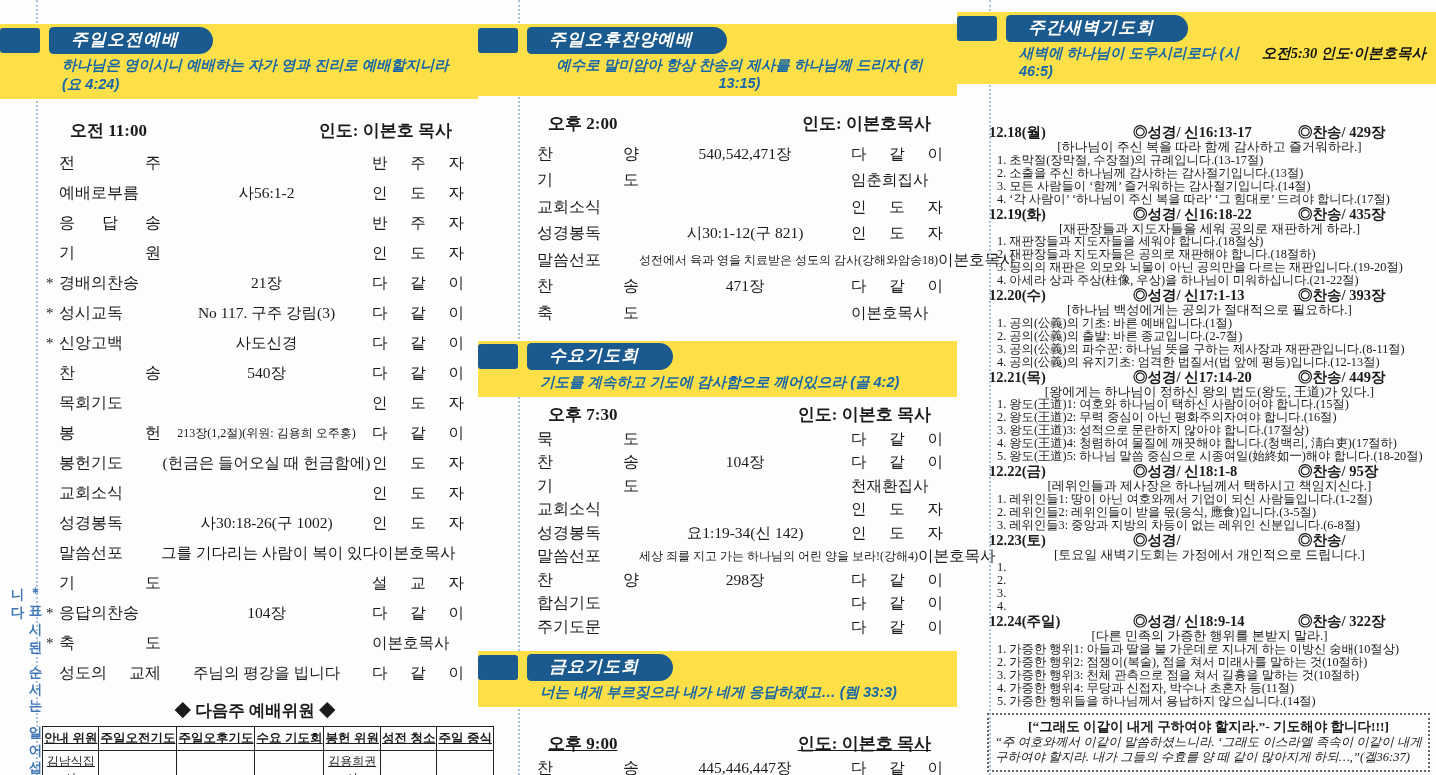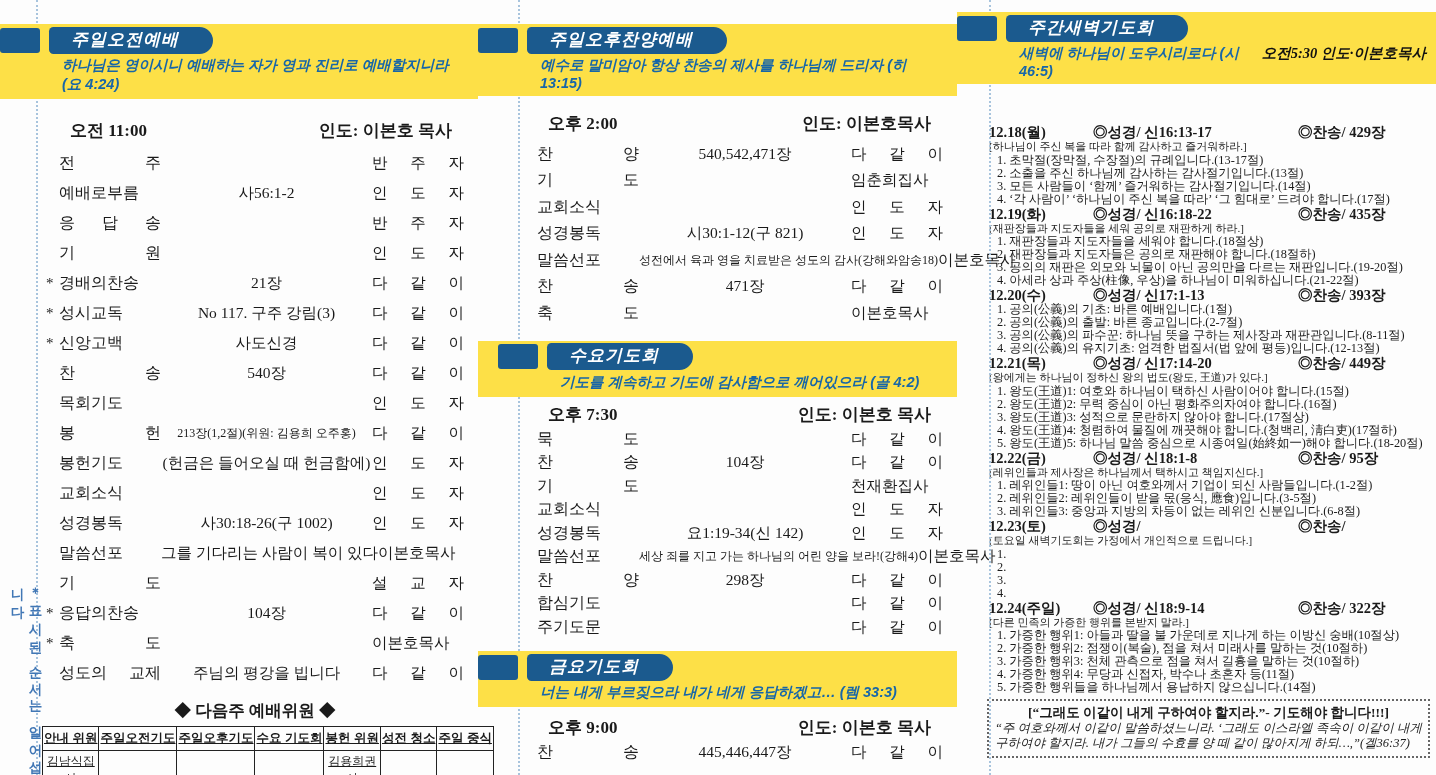--- a/index.html
+++ b/index.html
@@ -60,25 +60,25 @@
   table.committee td { font-size:12px; padding:2px 1px; white-space:pre-line; height:40px; }
 
   
   .vnote { position:absolute; left:8px; top:578px; writing-mode:vertical-rl;
            color:#4177b5; font-weight:bold; font-size:13.5px; letter-spacing:4px;
            font-family:"Liberation Sans", sans-serif; }
 
   
   .days { padding:6px 6px 0 32px; margin-top:34px; }
   .day-head { display:flex; font-weight:bold; font-size:14.5px; line-height:16px;
-              white-space:nowrap; }
+              white-space:nowrap;gap:40px; }
   .day-date { width:104px; flex:0 0 auto; }
   .day-scripture { flex:1; }
   .day-hymn { width:132px; flex:0 0 auto; }
-  .day-theme { text-align:left; font-size:11px; line-height:13.5px; white-space:nowrap; }
+  .day-theme { text-align:center; font-size:13px; line-height:13.5px; white-space:nowrap; }
   .point { font-size:12.3px; line-height:13px; padding-left:8px; white-space:nowrap; }
 
   
   .praybox { border:2px dotted #666; margin:5px 6px 0 30px; padding:3px 6px 5px 6px; }
   .praybox-title { text-align:center; font-weight:bold; font-size:13.5px;
                    line-height:17px; white-space:nowrap; }
   .praybox-body { font-size:12.5px; line-height:15px; text-align:justify;font-style:italic; }
 </style>
 </head>
 <body>
@@ -260,21 +260,21 @@
       </tbody>
         </table>
     </div>
 
     <div class="vnote">＊표시된 순서는 일어섭니다</div>
   </div>
 
   <div class="col col2">
     <div class="vsep" style="left:40px;"></div>
 
-    <div class="band" style="margin-top:24px;">
+    <div class="band" style="margin-top:24px;text-align:center;">
       <div class="pill-row">
         <div class="tab"></div>
         <div class="pill">주일오후찬양예배</div>
       </div>
       <div class="verse-row">
         <span class="verse">예수로 말미암아 항상 찬송의 제사를 하나님께 드리자 (히 13:15)</span>
       </div>
     </div>
     <div class="timeline" style="margin-top:16px;">
       <span>오후 2:00</span>
@@ -326,21 +326,21 @@
 
         <div class="worship-row">
           <span class="star"></span>
           <span class="wlabel">축 도</span>
           <span class="wcenter autosize"></span>
           <span class="wwho">이본호목사</span>
         </div>
 
     </div>
 
-    <div class="band" style="margin-top:14px;padding-left:20px;">
+    <div class="band" style="margin-top:14px;">
       <div class="pill-row">
         <div class="tab"></div>
         <div class="pill">수요기도회</div>
       </div>
       <div class="verse-row">
         <span class="verse">기도를 계속하고 기도에 감사함으로 깨어있으라 (골 4:2)</span>
       </div>
     </div>
     <div class="timeline" style="margin-top:6px; margin-bottom:2px;">
       <span>오후 7:30</span>
@@ -415,21 +415,21 @@
 
     <div class="band" style="margin-top:12px;">
       <div class="pill-row">
         <div class="tab"></div>
         <div class="pill">금요기도회</div>
       </div>
       <div class="verse-row">
         <span class="verse">너는 내게 부르짖으라 내가 네게 응답하겠고… (렘 33:3)</span>
       </div>
     </div>
-    <div class="timeline" style="margin-top:9px; margin-bottom:2px;">
+    <div class="timeline" style="margin-top:25px; margin-bottom:2px;text-decoration:underline;">
       <span>오후 9:00</span>
       <span>인도: 이본호 목사</span>
     </div>
     <div class="rows rows-xs">
 
         <div class="worship-row">
           <span class="star"></span>
           <span class="wlabel">찬 송</span>
           <span class="wcenter autosize">445,446,447장</span>
           <span class="wwho">다 같 이</span>
@@ -489,20 +489,21 @@
             <div class="point">4. 아세라 상과 주상(柱像, 우상)을 하나님이 미워하십니다.(21-22절)</div>
           </div>
         </div>
 
         <div class="day">
           <div class="day-head">
             <span class="day-date">12.20(수)</span>
             <span class="day-scripture">◎성경/ 신17:1-13</span>
             <span class="day-hymn">◎찬송/ 393장</span>
           </div>
+          <div class="day-theme">[하나님 백성에게는 공의가 절대적으로 필요하다.]</div>
           <div class="day-points">
             <div class="point">1. 공의(公義)의 기초: 바른 예배입니다.(1절)</div>
             <div class="point">2. 공의(公義)의 출발: 바른 종교입니다.(2-7절)</div>
             <div class="point">3. 공의(公義)의 파수꾼: 하나님 뜻을 구하는 제사장과 재판관입니다.(8-11절)</div>
             <div class="point">4. 공의(公義)의 유지기초: 엄격한 법질서(법 앞에 평등)입니다.(12-13절)</div>
           </div>
         </div>
 
         <div class="day">
           <div class="day-head">

